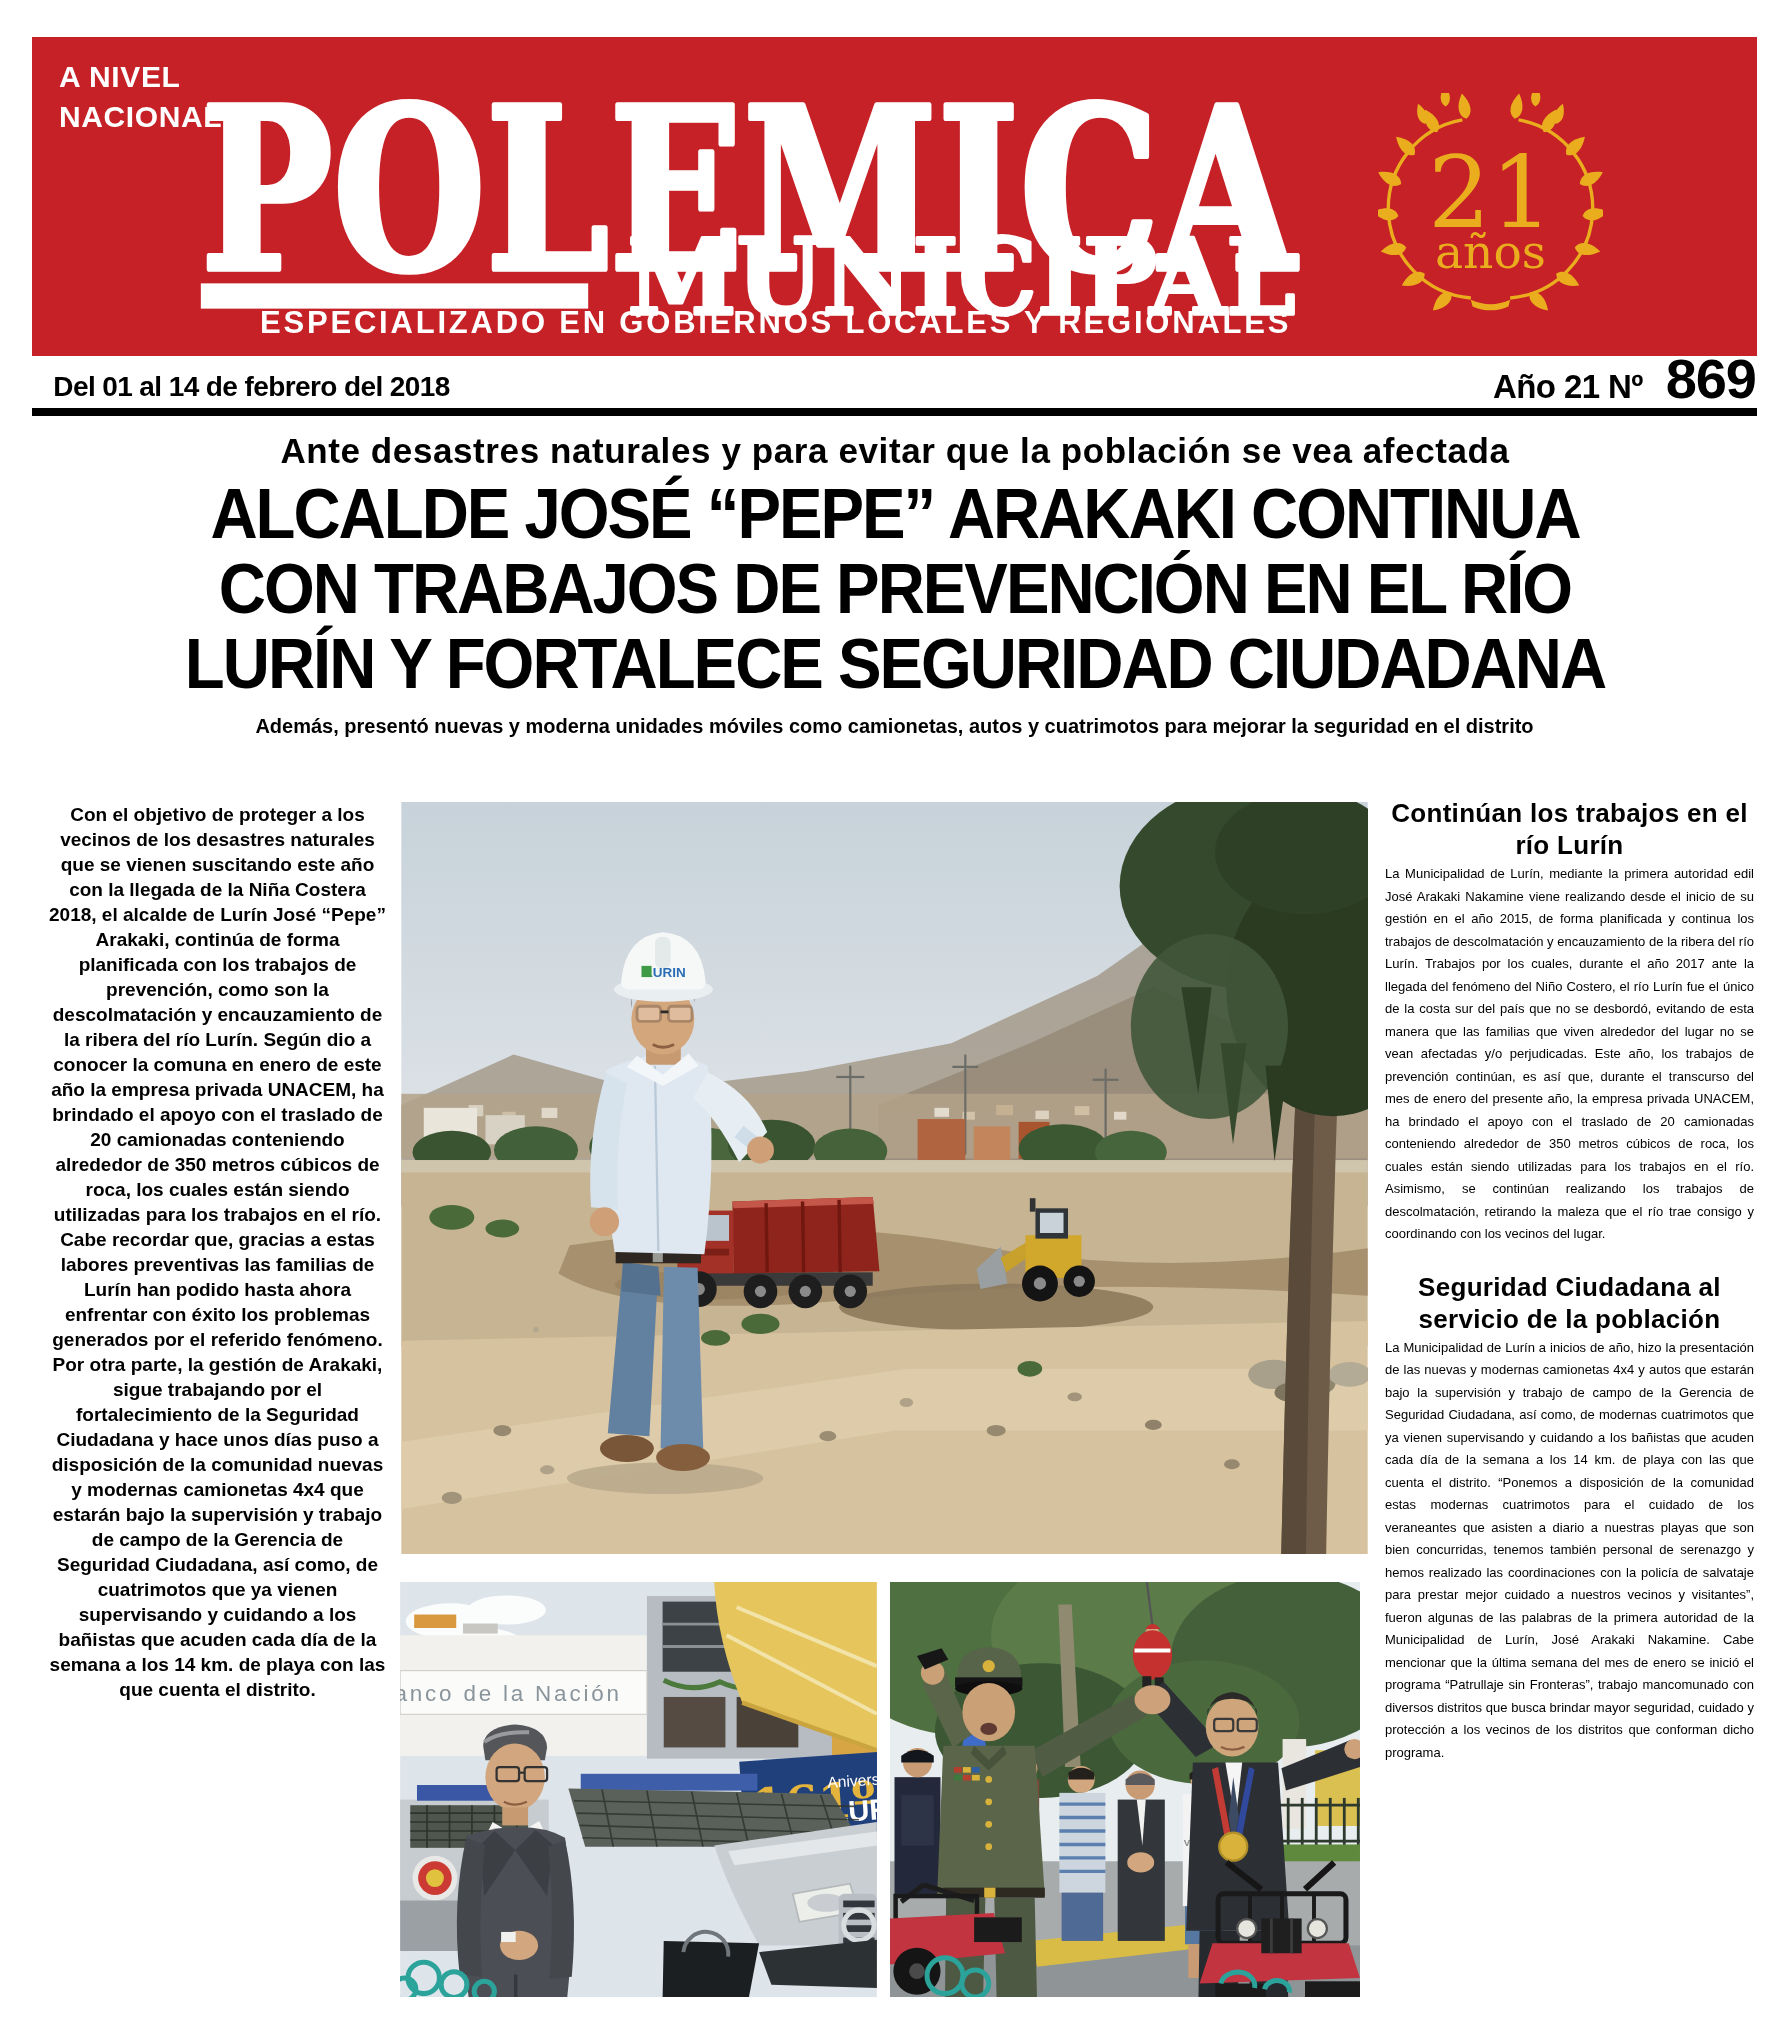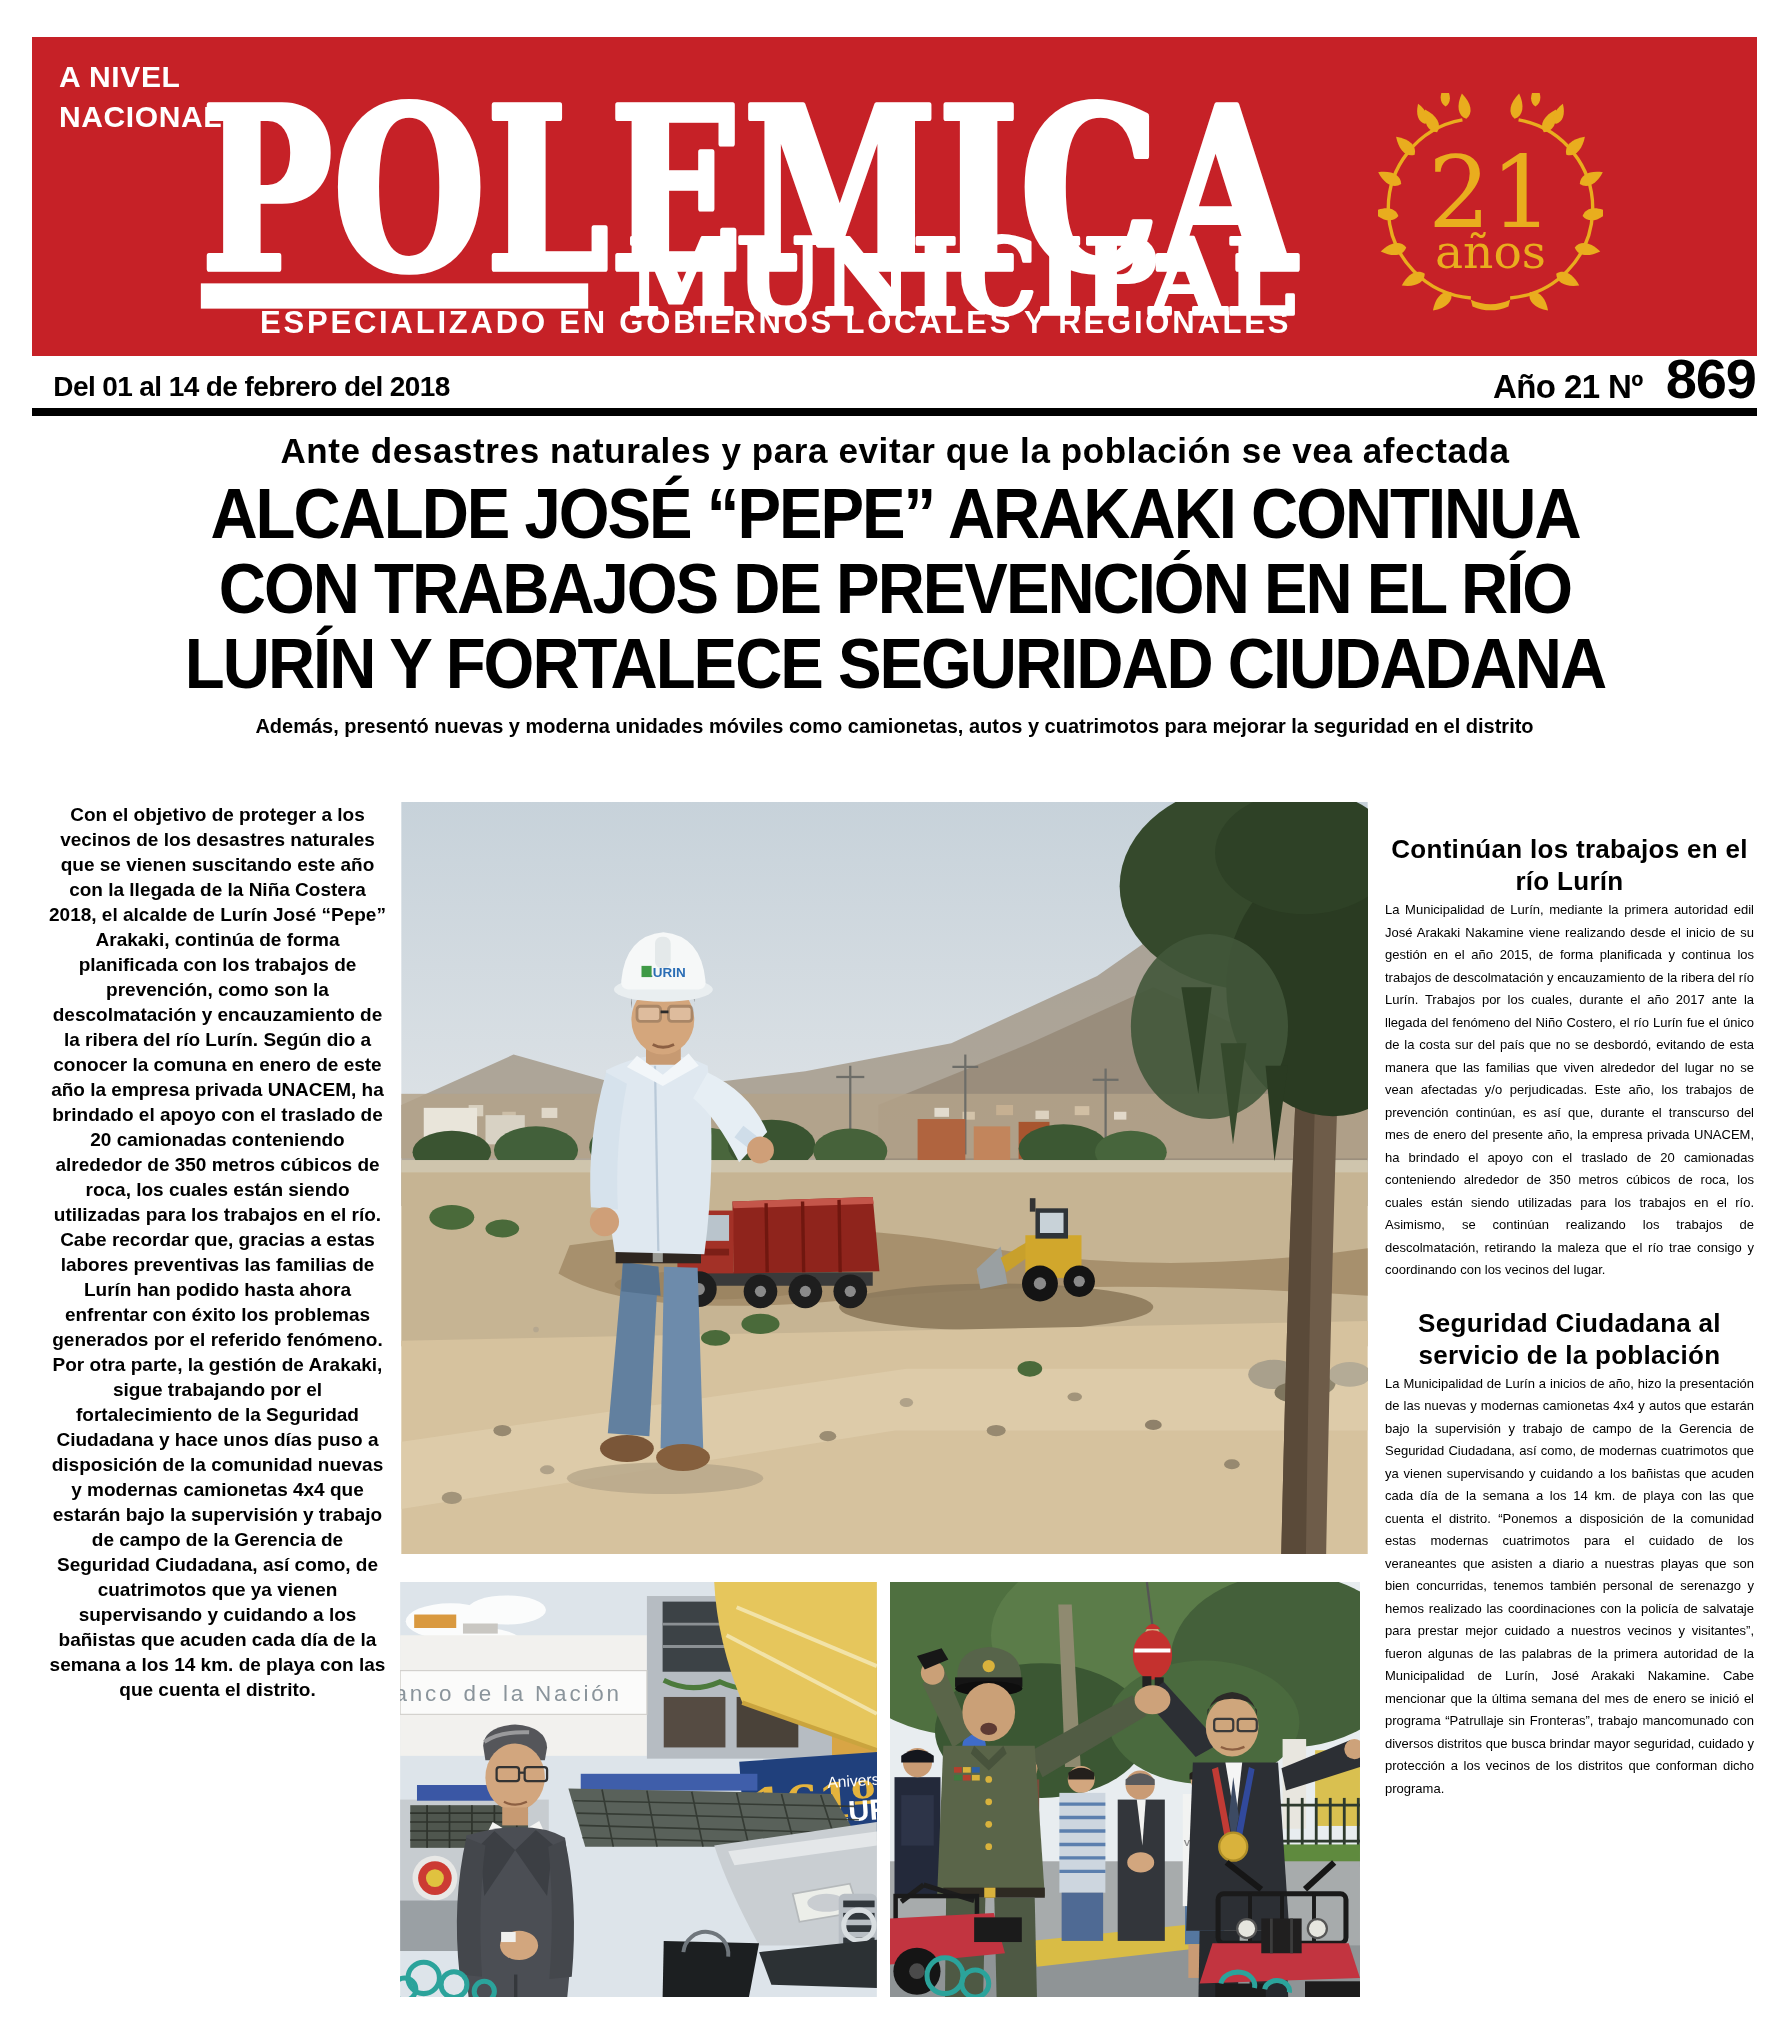--- a/index.html
+++ b/index.html
@@ -25,21 +25,21 @@
           font-weight:bold;font-size:35px;letter-spacing:0.6px;}
   .headline{position:absolute;left:0;top:476px;width:1790px;text-align:center;}
   .headline-line{display:block;font-weight:900;font-size:71px;line-height:75px;
                  letter-spacing:-2.2px;white-space:nowrap;transform:scaleX(.92);}
   .subhead{position:absolute;left:64px;top:708px;width:1661px;text-align:center;
            font-weight:bold;font-size:20px;line-height:37px;}
   
   .left-col{position:absolute;left:49px;top:802px;width:337px;text-align:center;
             font-weight:bold;font-size:19px;line-height:25px;}
   .right-col{position:absolute;left:1385px;top:797px;width:369px;}
-  .sec-head{font-weight:bold;font-size:26px;line-height:32px;text-align:center;letter-spacing:0.3px;margin-top:36px;}
+  .sec-head{font-weight:bold;font-size:26px;line-height:32px;text-align:center;letter-spacing:0.3px;}
   .sec-body{margin-top:2px;font-size:13px;line-height:22.5px;text-align:justify;}
   .sec-gap{margin-top:25px;}
   
   .photo{position:absolute;display:block;}
   .main-photo{left:401px;top:802px;width:967px;height:752px;}
   .photo-bl{left:400px;top:1582px;width:477px;height:415px;}
   .photo-br{left:890px;top:1582px;width:470px;height:415px;}
 </style>
 </head>
 <body>

